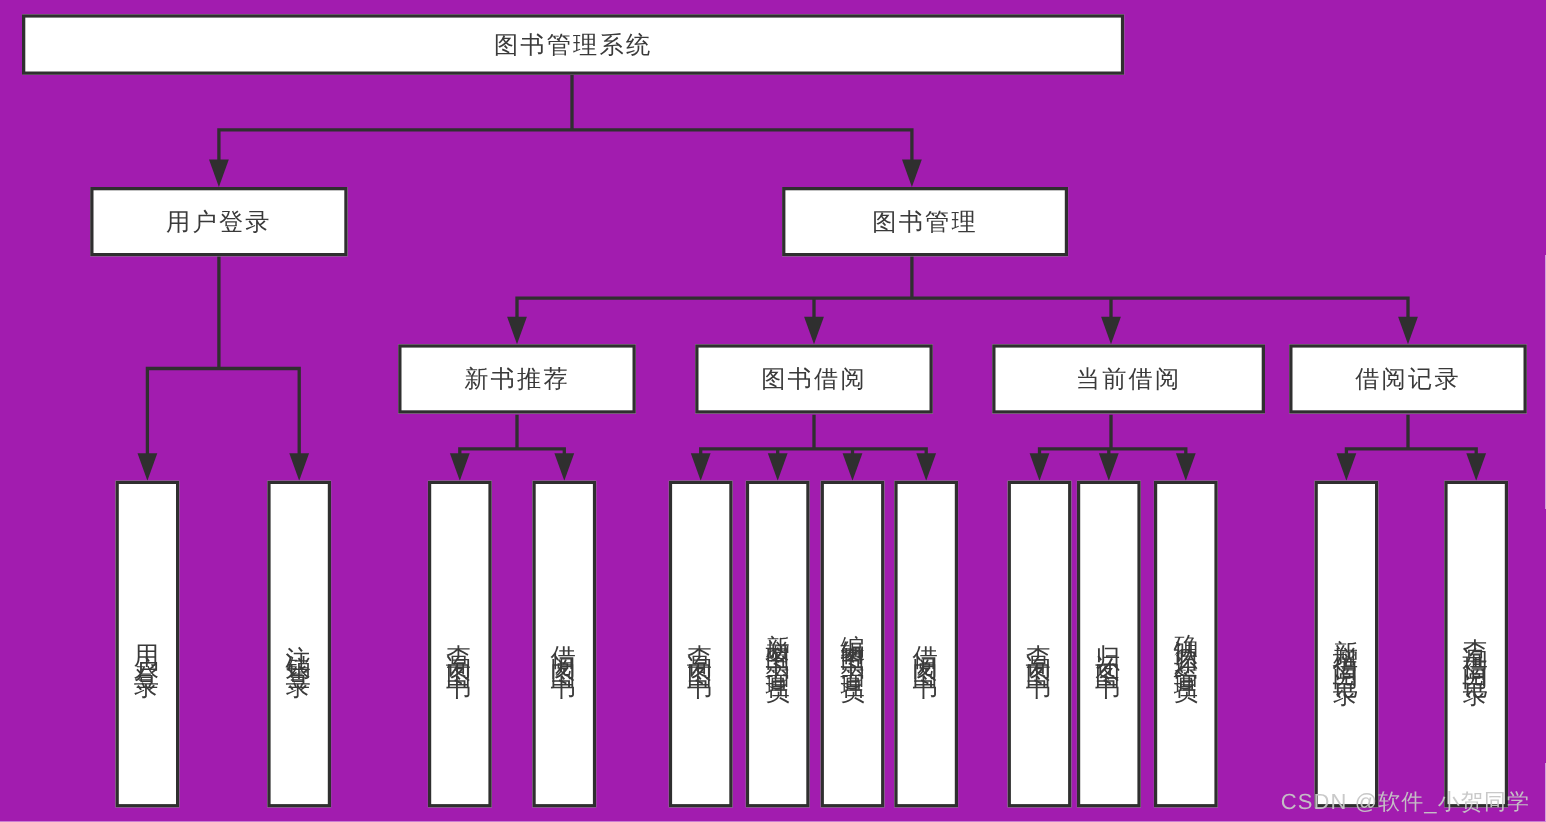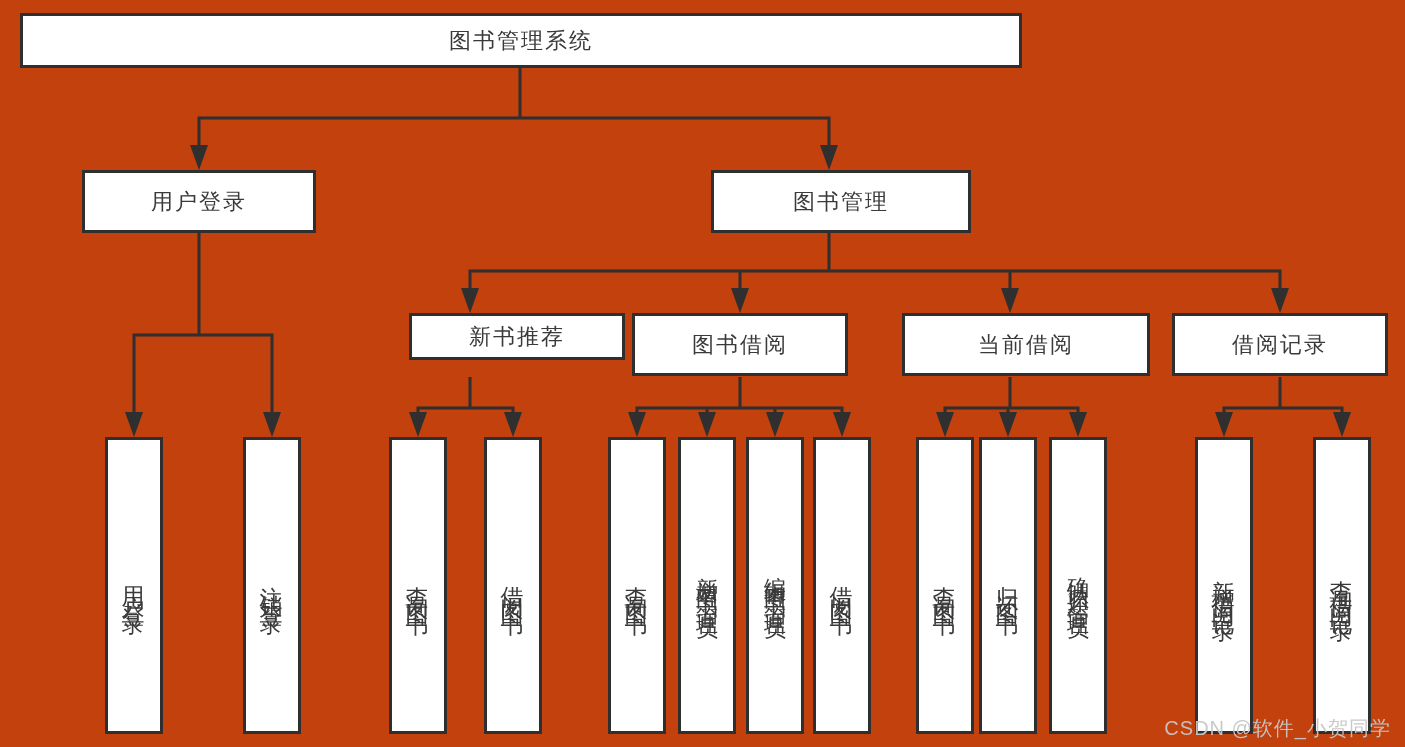--- a/index.html
+++ b/index.html
@@ -5,21 +5,21 @@
   html, body {
     margin: 0;
     padding: 0;
     background: #ffffff;
     font-family: "Liberation Sans", "DejaVu Sans", sans-serif;
   }
   .canvas {
     position: relative;
     width: 1405px;
     height: 747px;
-    background: #c2410c;
+    background: #a21caf;
     overflow: hidden;
   }
   svg.connectors {
     position: absolute;
     left: 0; top: 0;
     width: 1405px; height: 747px;
     z-index: 1;
   }
   .node {
     position: absolute;
@@ -99,21 +99,21 @@
     <span class="lbl">图书管理系统</span>
   </div>
 
   <div class="node" style="left:82px;top:170px;width:234px;height:63px;">
     <span class="lbl">用户登录</span>
   </div>
   <div class="node" style="left:711px;top:170px;width:260px;height:63px;">
     <span class="lbl">图书管理</span>
   </div>
 
-  <div class="node" style="left:362px;top:313px;width:216px;height:47px;margin-left:47px;">
+  <div class="node" style="left:362px;top:313px;width:216px;height:63px;">
     <span class="lbl">新书推荐</span>
   </div>
   <div class="node" style="left:632px;top:313px;width:216px;height:63px;">
     <span class="lbl">图书借阅</span>
   </div>
   <div class="node" style="left:902px;top:313px;width:248px;height:63px;">
     <span class="lbl">当前借阅</span>
   </div>
   <div class="node" style="left:1172px;top:313px;width:216px;height:63px;">
     <span class="lbl">借阅记录</span>

